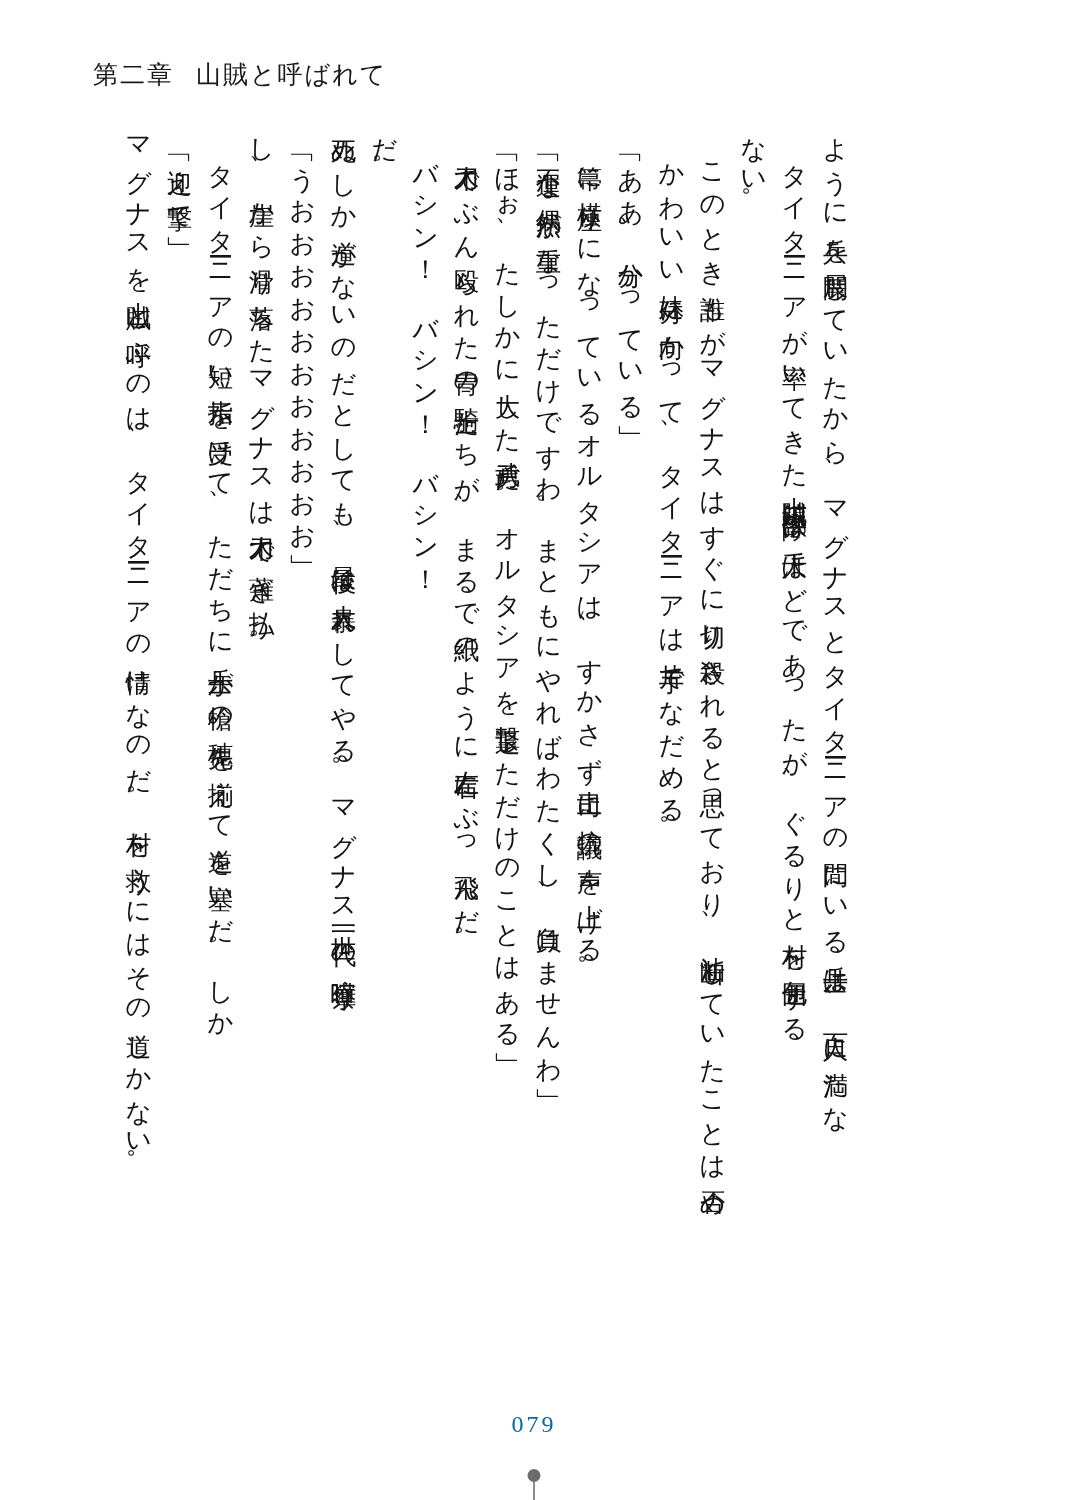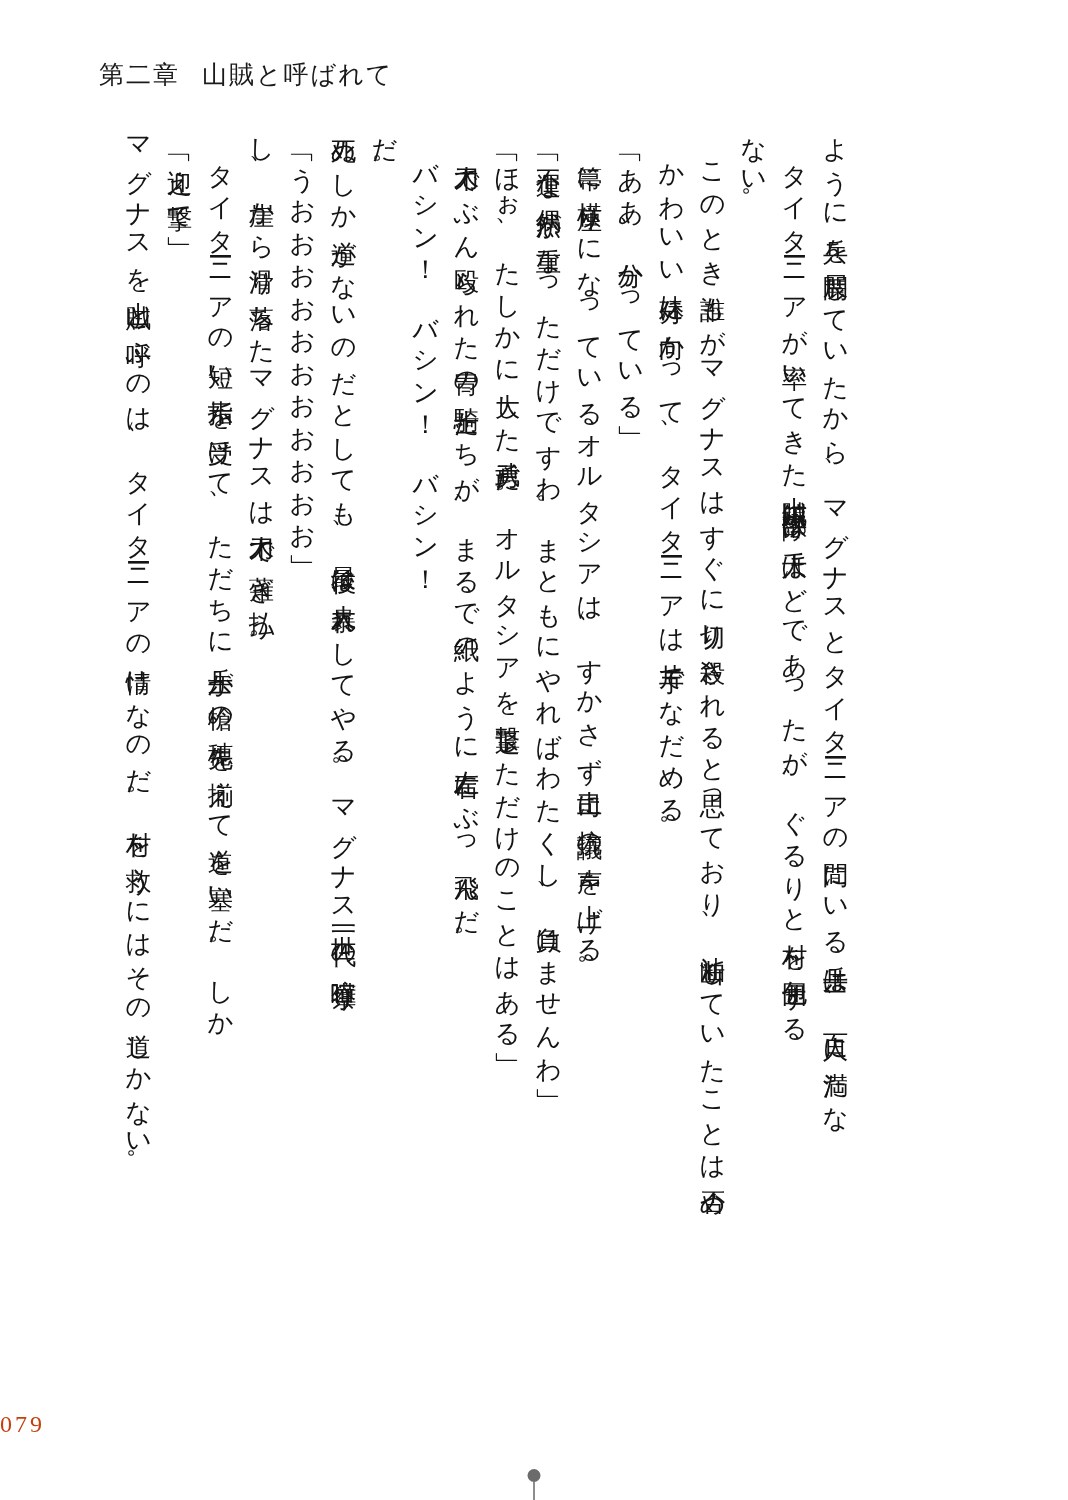--- a/index.html
+++ b/index.html
@@ -14,21 +14,21 @@
     background: #ffffff;
     overflow: hidden;
     font-family: "Liberation Serif", "DejaVu Serif", serif;
     color: #111111;
   }
 
   
   .header {
     position: absolute;
     top: 58px;
-    left: 99px;
+    left: 93px;
     font-size: 25px;
     letter-spacing: 2px;
     color: #1a1a1a;
     white-space: nowrap;
   }
   .header .chapter-no { margin-right: 22px; }
 
   
   .body-area {
     position: absolute;
@@ -56,23 +56,24 @@
   }
   
   .tcol.indent { padding-top: 26px; height: 1189px; }
 
   
   .folio {
     position: absolute;
     bottom: 62px;
     left: 0;
     width: 100%;
+    text-align: center;
     font-size: 24px;
     letter-spacing: 3px;
-    color: #c2410c;
+    color: #0369a1;
     font-family: "Liberation Serif", "DejaVu Serif", serif;
   }
   .folio-mark {
     position: absolute;
     bottom: 18px;
     left: 50%;
     transform: translateX(-50%);
     width: 13px;
     height: 13px;
     border-radius: 50%;

